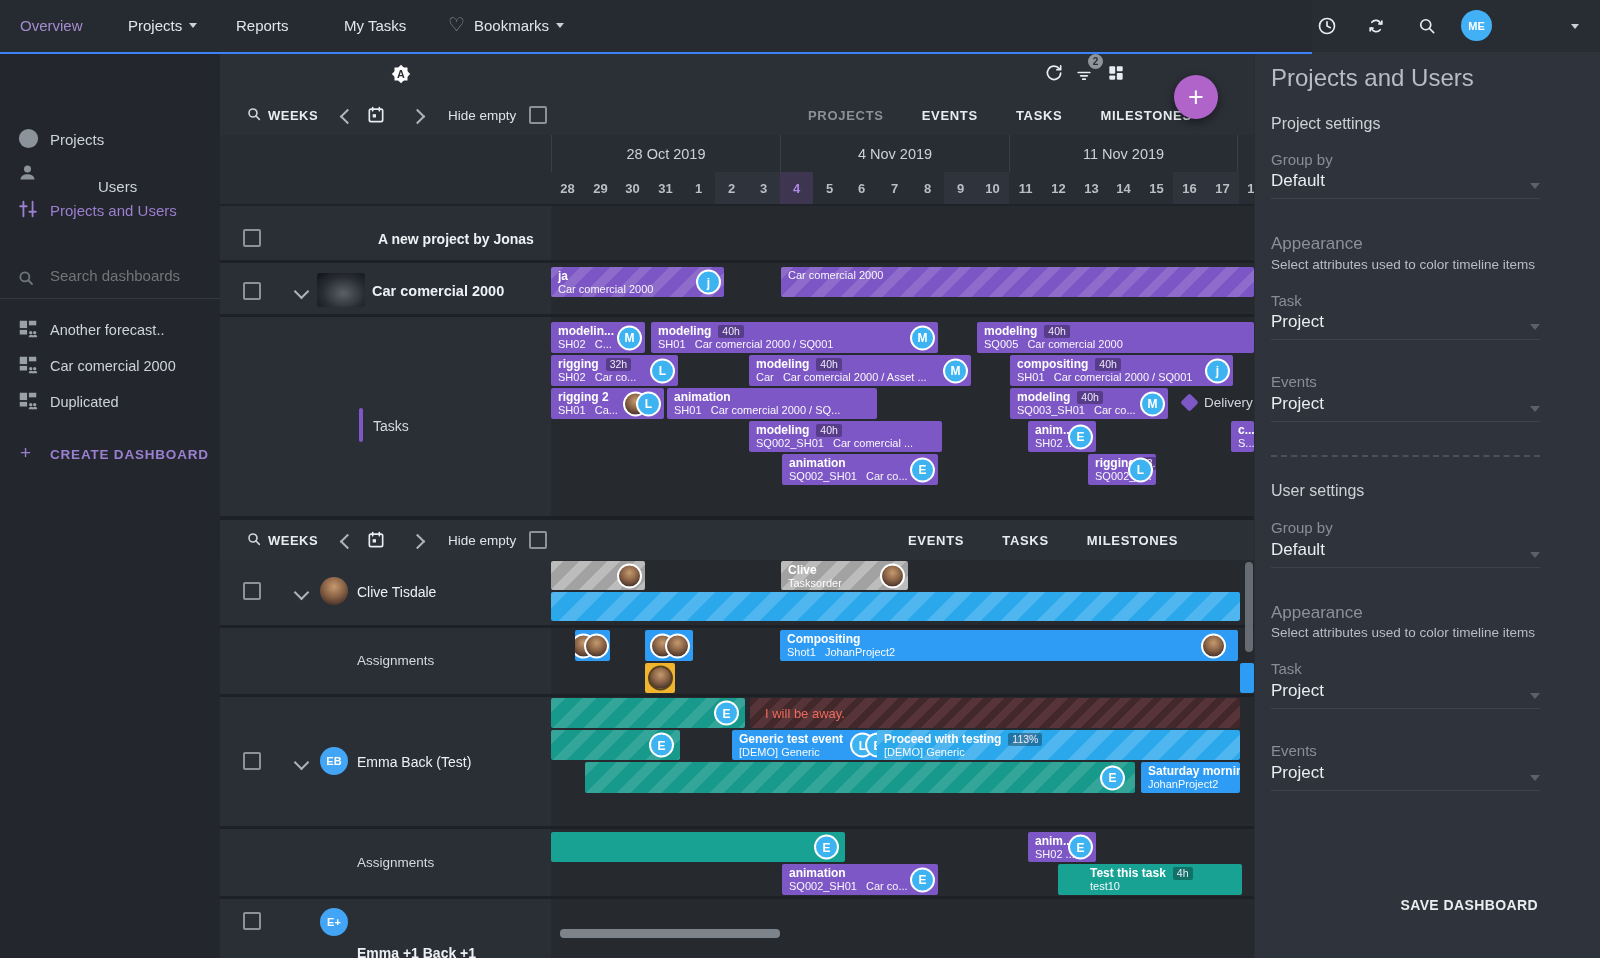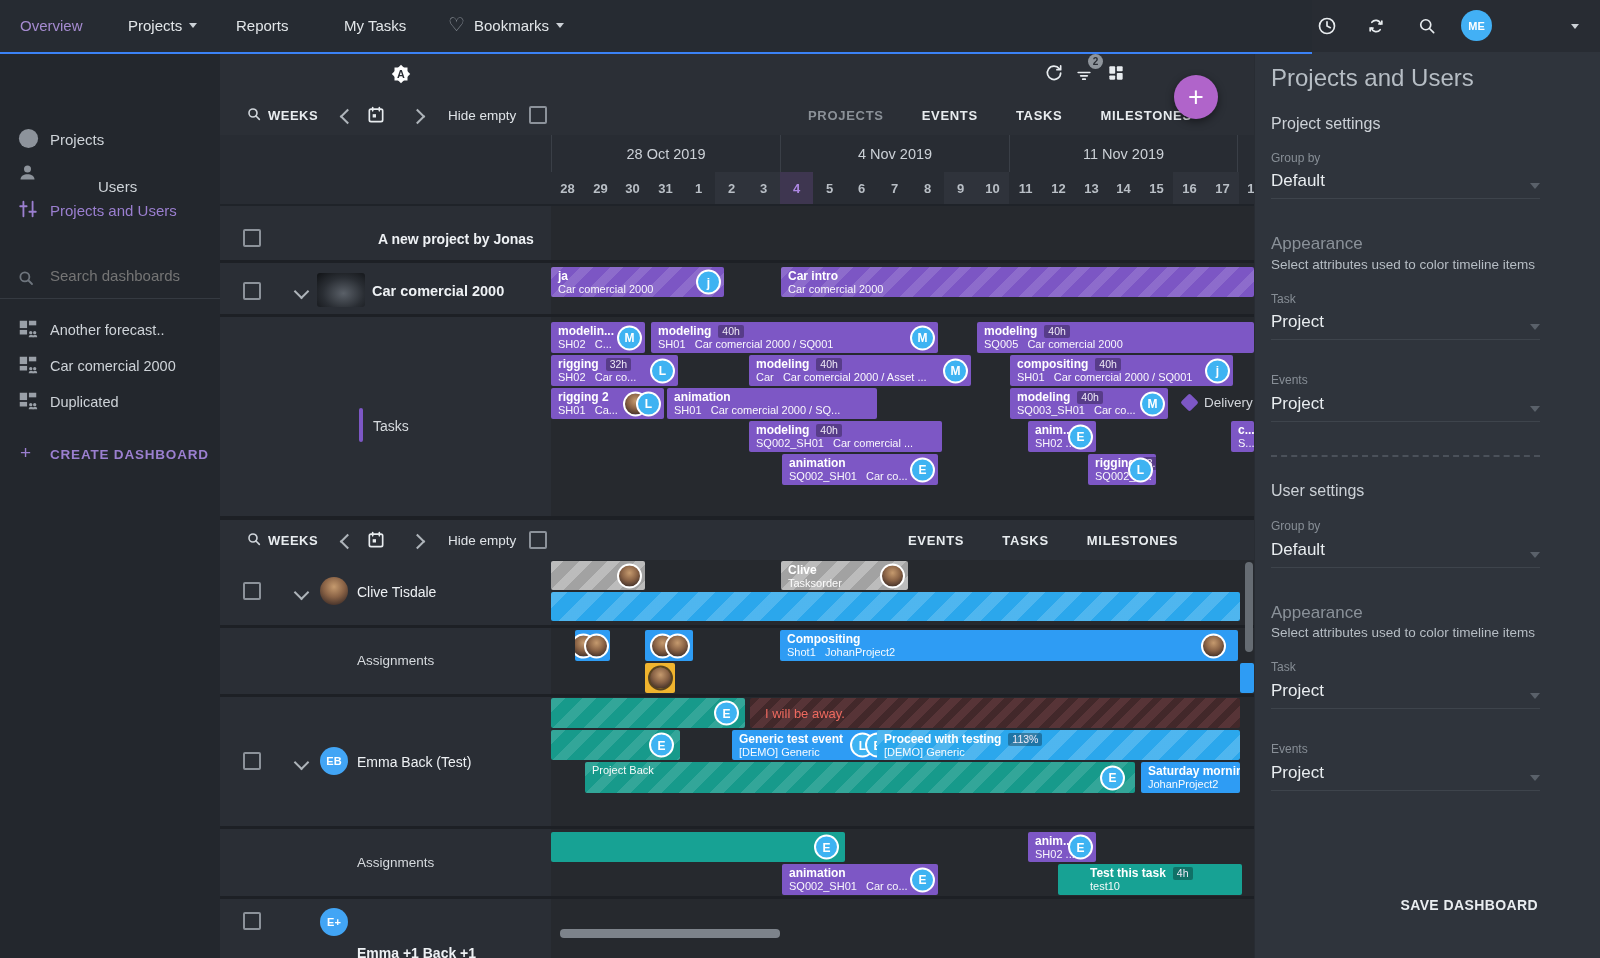--- a/index.html
+++ b/index.html
@@ -54,21 +54,21 @@
   .hg{background-color:#a2a2a2;background-image:repeating-linear-gradient(135deg,rgba(255,255,255,.28) 0 9px,rgba(255,255,255,0) 9px 20px);}
   .hm{background-color:#573437;background-image:repeating-linear-gradient(135deg,rgba(0,0,0,.24) 0 7px,rgba(0,0,0,0) 7px 15px);}
   .yw{background:#f0b42e;}
   .dia{position:absolute;width:13px;height:13px;background:#7d57c5;transform:rotate(45deg);border-radius:2px;}
   
   #rsb{position:absolute;left:1255px;top:52px;width:345px;height:906px;background:#2f343c;z-index:25;}
   .rsb-h1{position:absolute;left:16px;font-size:24px;font-weight:400;color:#b6bdc4;}
   .rsb-h2{position:absolute;left:16px;font-size:16px;color:#ccd1d7;}
   .rsb-h3{position:absolute;left:16px;font-size:17px;color:#8a9199;}
   .rsb-desc{position:absolute;left:16px;font-size:13.5px;color:#b6bdc4;}
-  .sel-label{position:absolute;left:16px;font-size:12px;color:#878e96;}
+  .sel-label{position:absolute;left:16px;font-size:15px;color:#878e96;}
   .sel-value{position:absolute;left:16px;font-size:17px;color:#e9edf0;cursor:pointer;}
   .sel-line{position:absolute;left:16px;width:269px;border-bottom:1px solid #3e444c;}
   .sel-caret{position:absolute;left:275px;width:0;height:0;border-left:5px solid transparent;border-right:5px solid transparent;border-top:6px solid #5a616a;cursor:pointer;}
   .fab{position:absolute;width:44px;height:44px;border-radius:50%;background:#b064ca;color:#fff;font-size:27px;font-weight:400;
        display:flex;align-items:center;justify-content:center;box-shadow:0 3px 9px rgba(0,0,0,.45);cursor:pointer;z-index:40;}
   .scroll{position:absolute;border-radius:4px;}
   .badge{position:absolute;width:15px;height:15px;border-radius:50%;background:#8f959c;color:#2b2f36;font-size:10px;font-weight:700;display:flex;align-items:center;justify-content:center;}
 </style>
 </head>
 <body>
@@ -280,23 +280,20 @@
     <div class="bar hp" style="left:331px;top:215px;width:173px;height:30px;">
       <div class="bt">
           <span>ja</span>
         </div>
       <div class="bm">Car comercial 2000</div>
       <span class="av">
           <span>j</span>
         </span>
     </div>
     <div class="bar hp" style="left:561px;top:215px;width:473px;height:30px;">
-      <div class="bt">
-          <span>Car intro</span>
-        </div>
       <div class="bm">Car comercial 2000</div>
     </div>
 
     <div class="abs" style="left:139px;top:356px;width:4px;height:34px;background:#7d57c5;border-radius:2px;"></div>
     <div class="sublabel" style="left:153px;top:366px;font-size:14px;">Tasks</div>
 
     <div class="bar sp" style="left:331px;top:270px;width:94px;height:31px;">
       <div class="bt">
           <span>modelin...</span>
         </div>
@@ -526,21 +523,20 @@
         </span>
     </div>
     <div class="bar hc" style="left:657px;top:678px;width:363px;height:30px;">
       <div class="bt">
           <span>Proceed with testing</span>
           <span class="chip">113%</span>
         </div>
       <div class="bm">[DEMO] Generic</div>
     </div>
     <div class="bar ht" style="left:365px;top:710px;width:550px;height:31px;">
-      <div class="bm">Project Back</div>
       <span class="av" style="right:10px;">
           <span>E</span>
         </span>
     </div>
     <div class="bar sc" style="left:921px;top:710px;width:99px;height:31px;">
       <div class="bt">
           <span>Saturday mornin</span>
         </div>
       <div class="bm">JohanProject2</div>
     </div>

